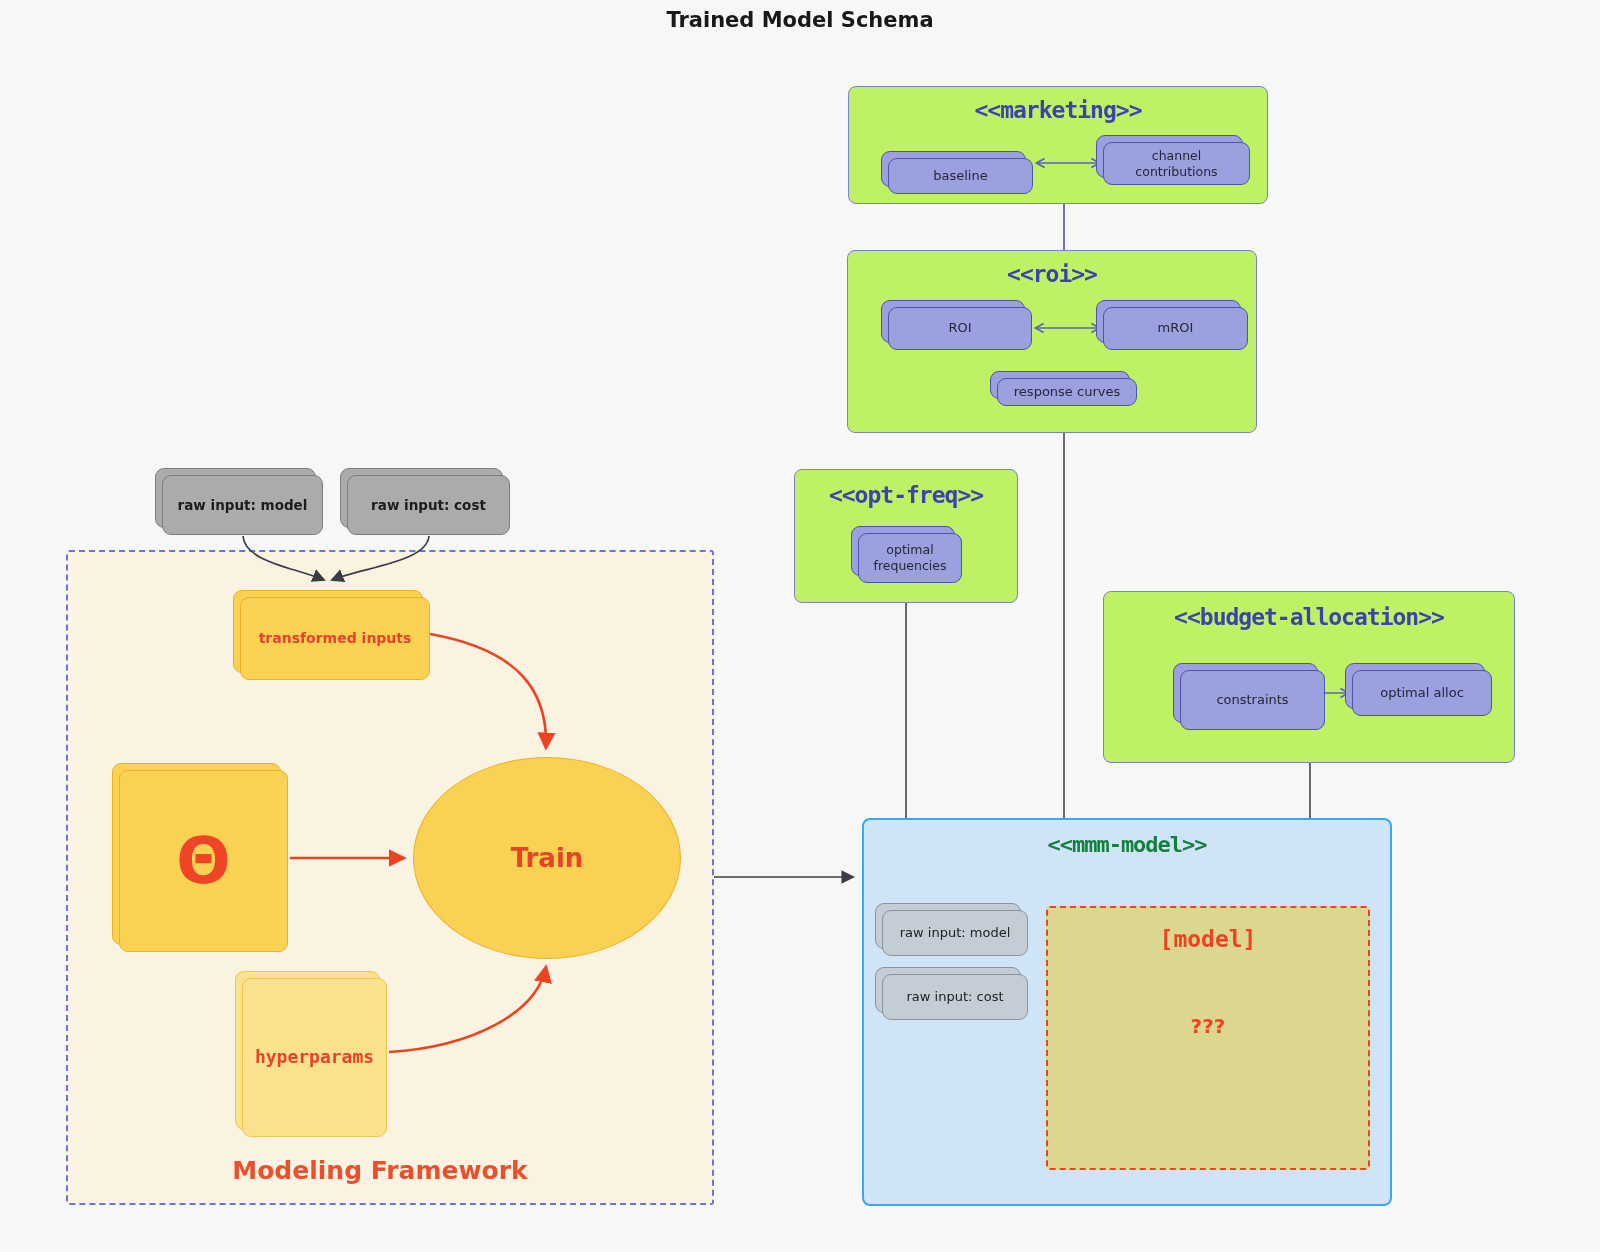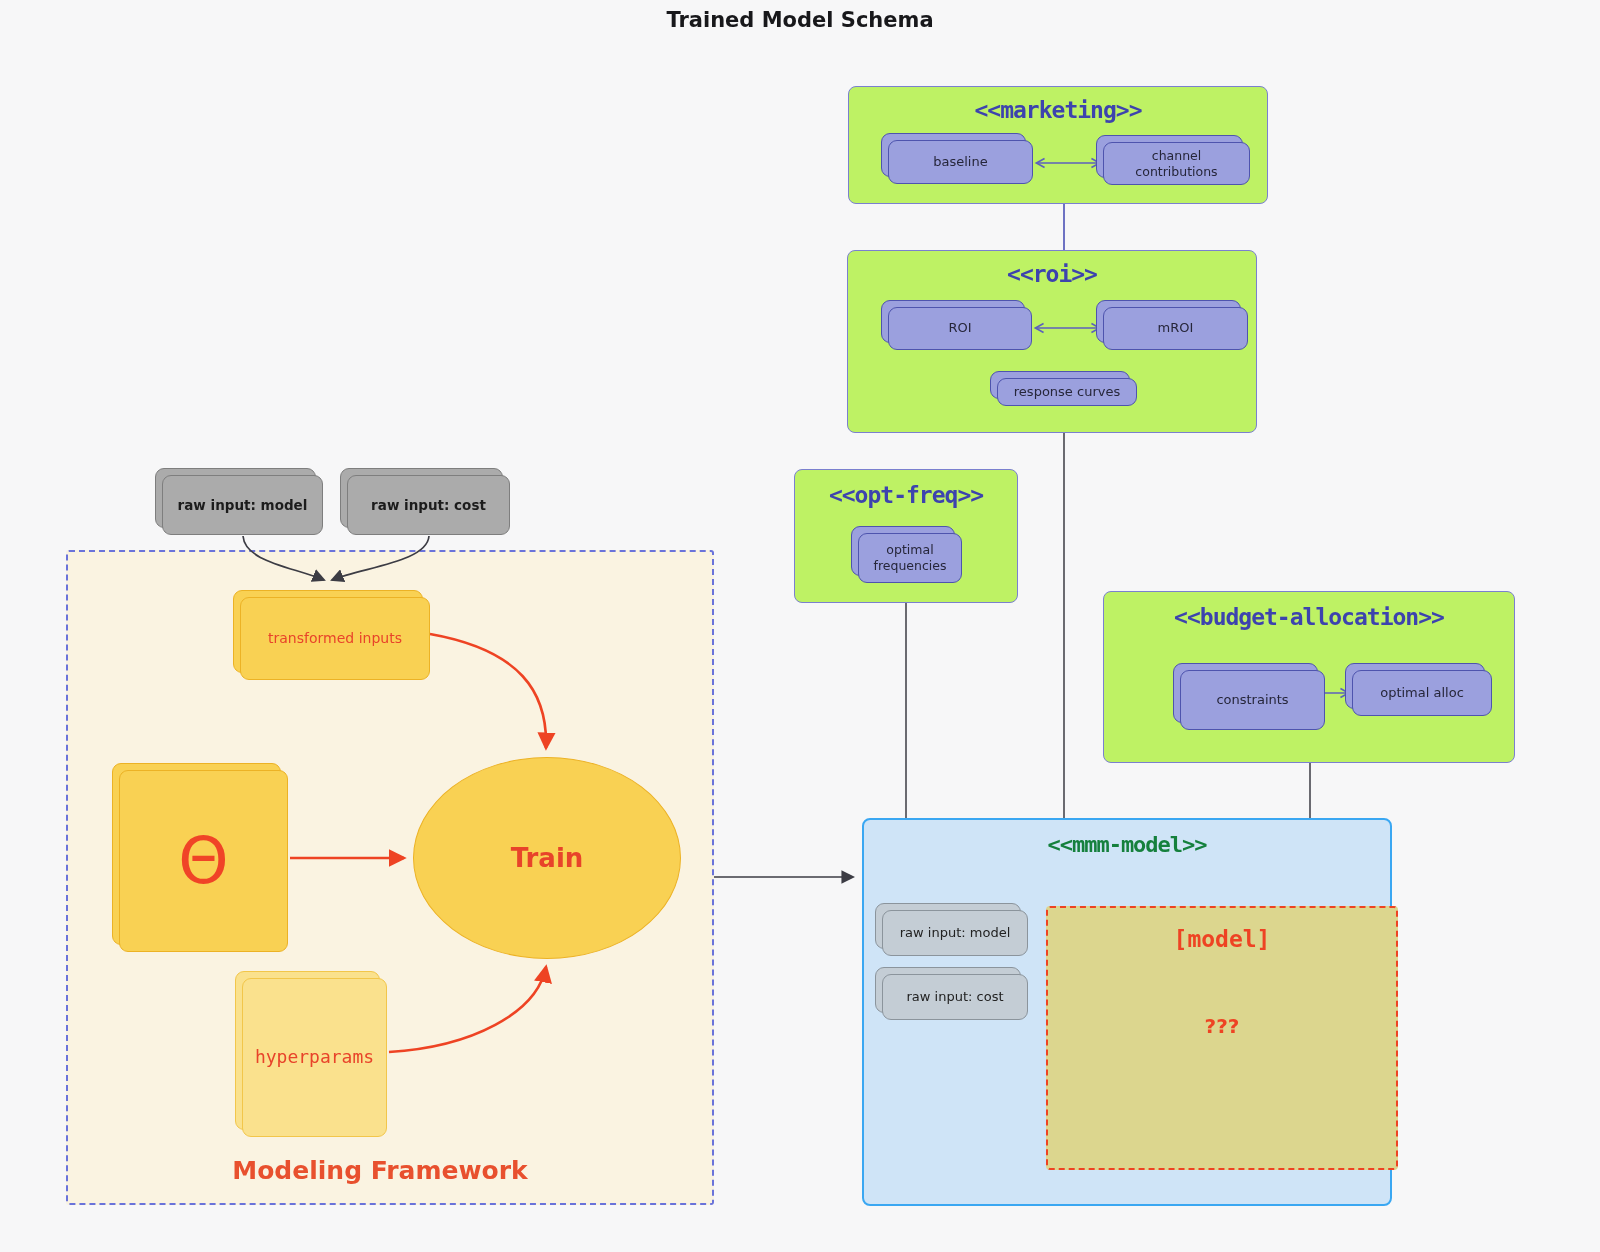--- a/index.html
+++ b/index.html
@@ -19,21 +19,21 @@
                  background:var(--fill);border:1.5px solid var(--stroke);border-radius:9px;}
   .stack .face{position:absolute;inset:0;background:var(--fill);border:1.5px solid var(--stroke);
                border-radius:9px;display:flex;align-items:center;justify-content:center;
                text-align:center;padding:2px 8px;box-sizing:border-box;font-size:13px;line-height:1.25;}
   .purple{--fill:#9ba0de;--stroke:#4e54ae;}
   .gray{--fill:#ababab;--stroke:#7e7e7e;}
   .graylight{--fill:#c4cdd5;--stroke:#8b949c;}
   .yellow{--fill:#f9d153;--stroke:#ecb225;}
   .yellowlight{--fill:#fae18d;--stroke:#f2c64a;}
   .boldtxt .face{font-weight:bold;}
-  .redtxt .face{color:#e8432a;font-weight:normal;}
+  .redtxt .face{color:#e8432a;font-weight:bold;}
   .monotxt .face{font-family:"DejaVu Sans Mono","Liberation Mono",monospace;}
   
   .page-title{position:absolute;left:0;top:8;width:1600px;text-align:center;font-size:21px;
               font-weight:bold;color:#18181b;}
   .ellipse{position:absolute;border-radius:50%;background:#f9d153;border:1.5px solid #ecb225;
            display:flex;align-items:center;justify-content:center;}
   .dashedbox{position:absolute;background:#dcd68e;border:2.5px dashed #ee4323;border-radius:4px;
              box-sizing:border-box;text-align:center;}
   svg.edges{position:absolute;left:0;top:0;pointer-events:none;}
 </style>
@@ -98,21 +98,21 @@
     <path d="M389,1052 C472,1047 537,1013 546,967" fill="none" stroke="#ee4323" stroke-width="2.6" marker-end="url(#arrow-red)"></path>
   </svg>
 
   <div class="stack gray boldtxt" style="left:162px;top:475px;width:161px;height:60px">
     <span class="face" style="font-size:13.5px;color:#1c1c1c">raw input: model</span>
   </div>
   <div class="stack gray boldtxt" style="left:347px;top:475px;width:163px;height:60px">
     <span class="face" style="font-size:13.5px;color:#1c1c1c">raw input: cost</span>
   </div>
 
-  <div class="stack purple" style="left:888px;top:140px;width:145px;height:44px">
+  <div class="stack purple" style="left:888px;top:158px;width:145px;height:36px">
     <span class="face">baseline</span>
   </div>
   <div class="stack purple" style="left:1103px;top:142px;width:147px;height:43px">
     <span class="face" style="font-size:12.5px">channel contributions</span>
   </div>
 
   <div class="stack purple" style="left:888px;top:307px;width:144px;height:43px">
     <span class="face">ROI</span>
   </div>
   <div class="stack purple" style="left:1103px;top:307px;width:145px;height:43px">
@@ -132,21 +132,21 @@
   <div class="stack purple" style="left:1352px;top:670px;width:140px;height:46px">
     <span class="face">optimal alloc</span>
   </div>
 
   <div class="stack graylight" style="left:882px;top:910px;width:146px;height:46px">
     <span class="face" style="font-size:13px;color:#222">raw input: model</span>
   </div>
   <div class="stack graylight" style="left:882px;top:974px;width:146px;height:46px">
     <span class="face" style="font-size:13px;color:#222">raw input: cost</span>
   </div>
-  <div class="dashedbox" style="left:1046px;top:906px;width:352px;height:264px">
+  <div class="dashedbox" style="left:1046px;top:906px;width:324px;height:264px">
     <div style="margin-top:18px;font-family:'DejaVu Sans Mono','Liberation Mono',monospace;font-weight:bold;font-size:23px;color:#ee4323">[model]</div>
     <div style="margin-top:62px;font-weight:bold;font-size:20px;color:#ee4323">???</div>
   </div>
 
   <div class="stack yellow redtxt" style="left:240px;top:597px;width:190px;height:83px">
     <span class="face" style="font-size:14px">transformed inputs</span>
   </div>
   <div class="stack yellow redtxt" style="left:119px;top:770px;width:169px;height:182px">
     <span class="face" style="font-size:64px;color:#f04427">Θ</span>
   </div>

